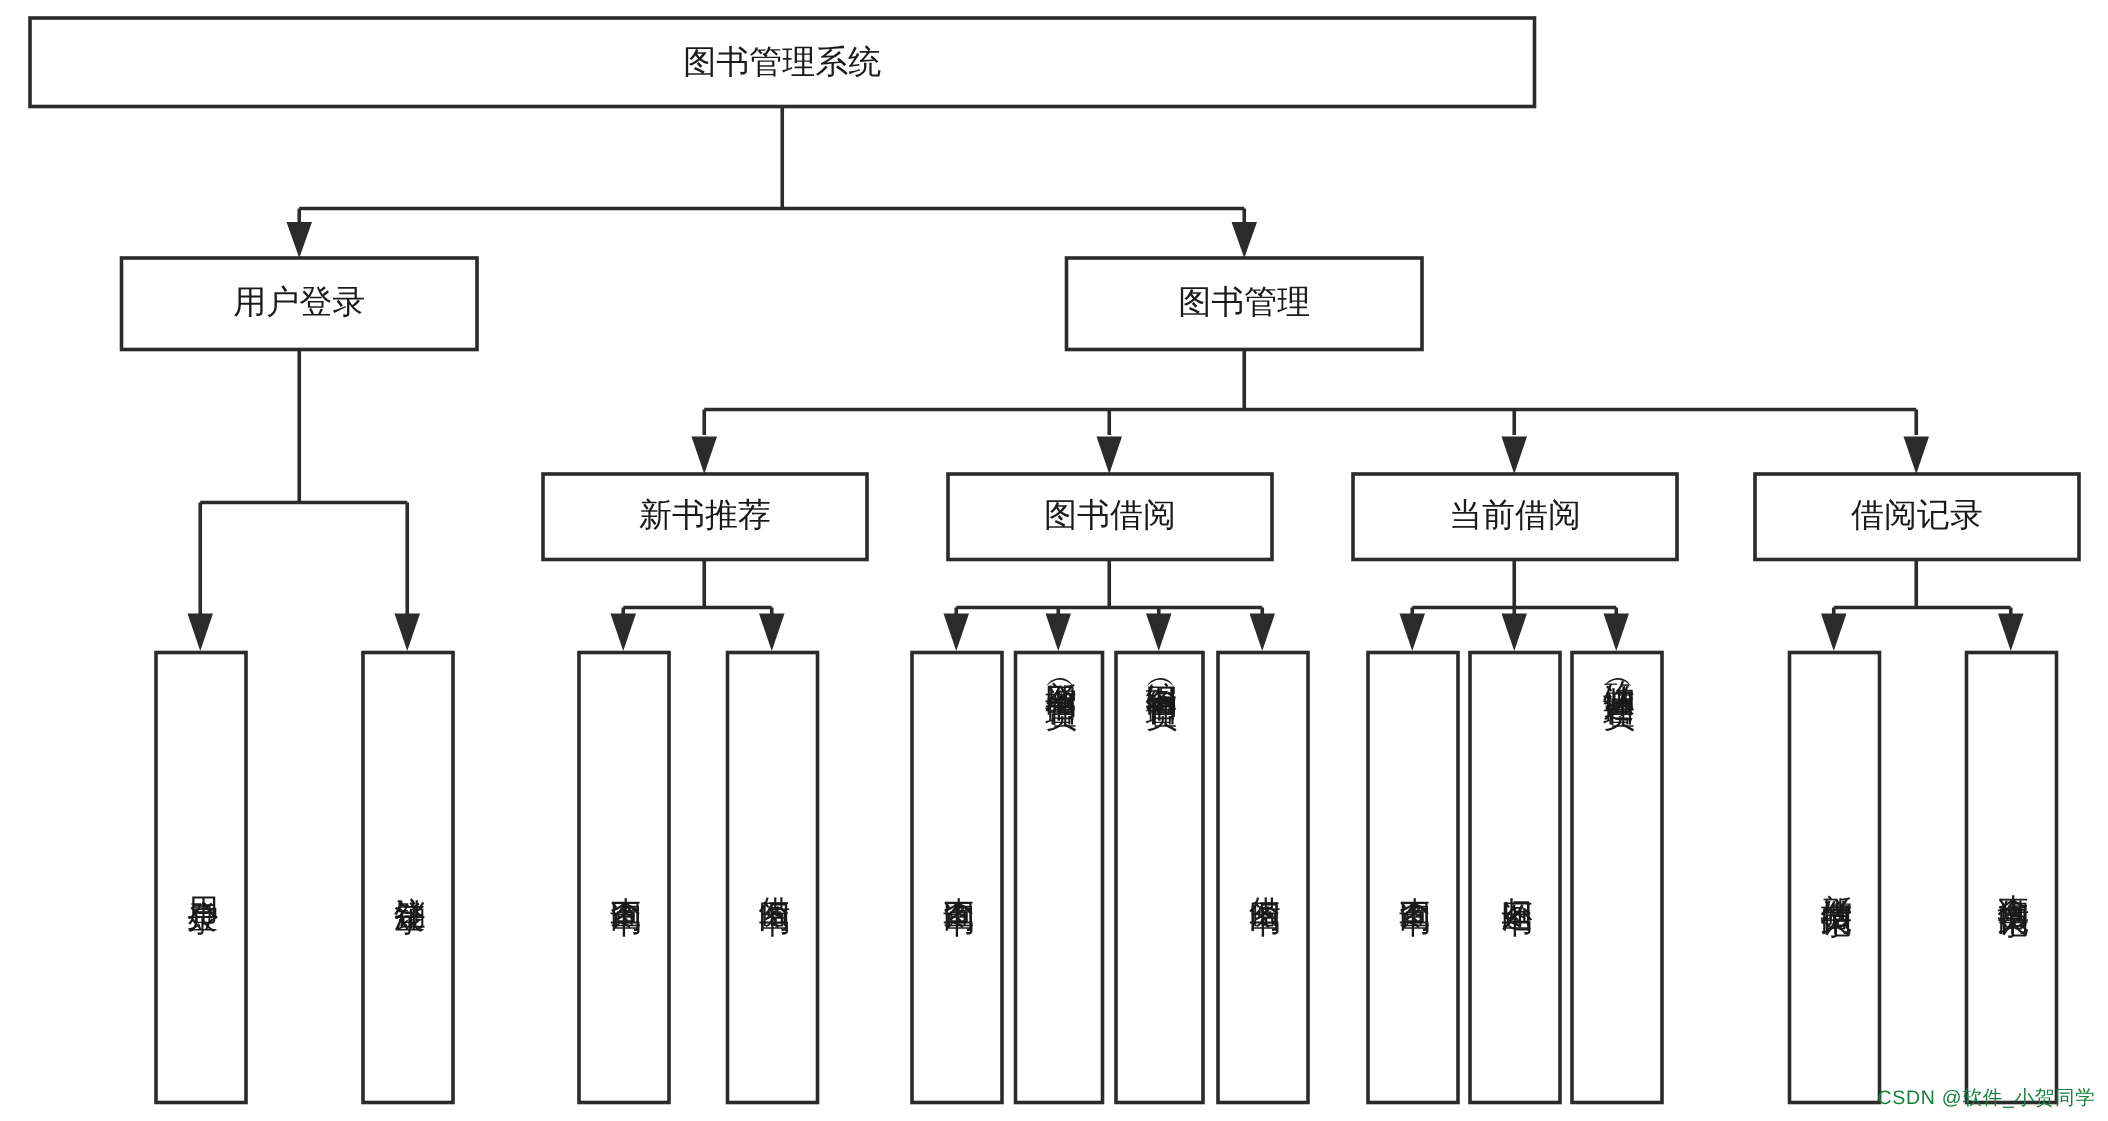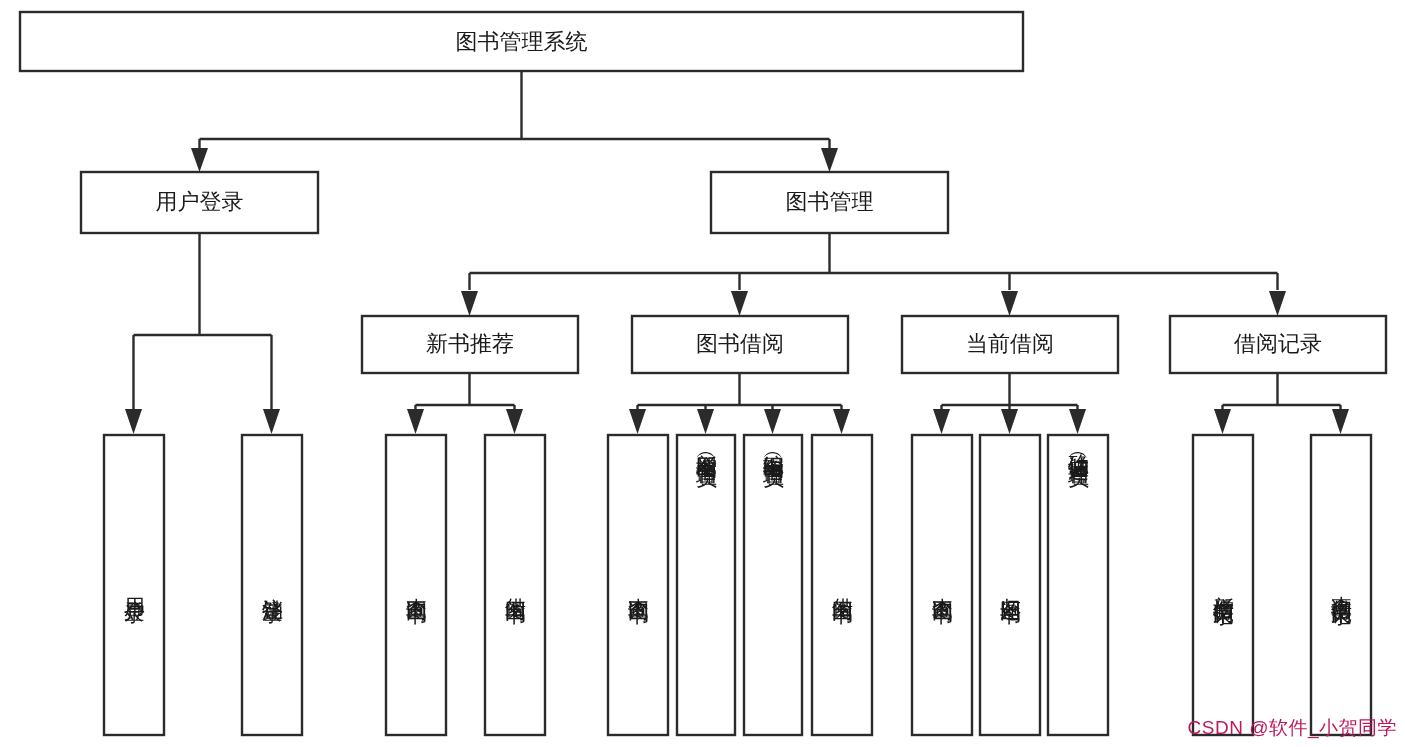--- a/index.html
+++ b/index.html
@@ -64,22 +64,22 @@
     line-height: 1.18;
     color: #1a1a1a;
     letter-spacing: 2px;
     white-space: nowrap;
   }
   .watermark {
     position: absolute;
     right: 8px;
     bottom: 6px;
     font-family: "Liberation Sans", "DejaVu Sans", sans-serif;
-    font-size: 19px;
-    color: #be185d;
+    font-size: 13px;
+    color: #15803d;
     white-space: nowrap;
     letter-spacing: 0.5px;
   }
 </style>
 </head>
 <body>
 
 <div id="diagram-root">
 
   <svg class="diagram-canvas" viewBox="0 0 1405 747" xmlns="http://www.w3.org/2000/svg">

